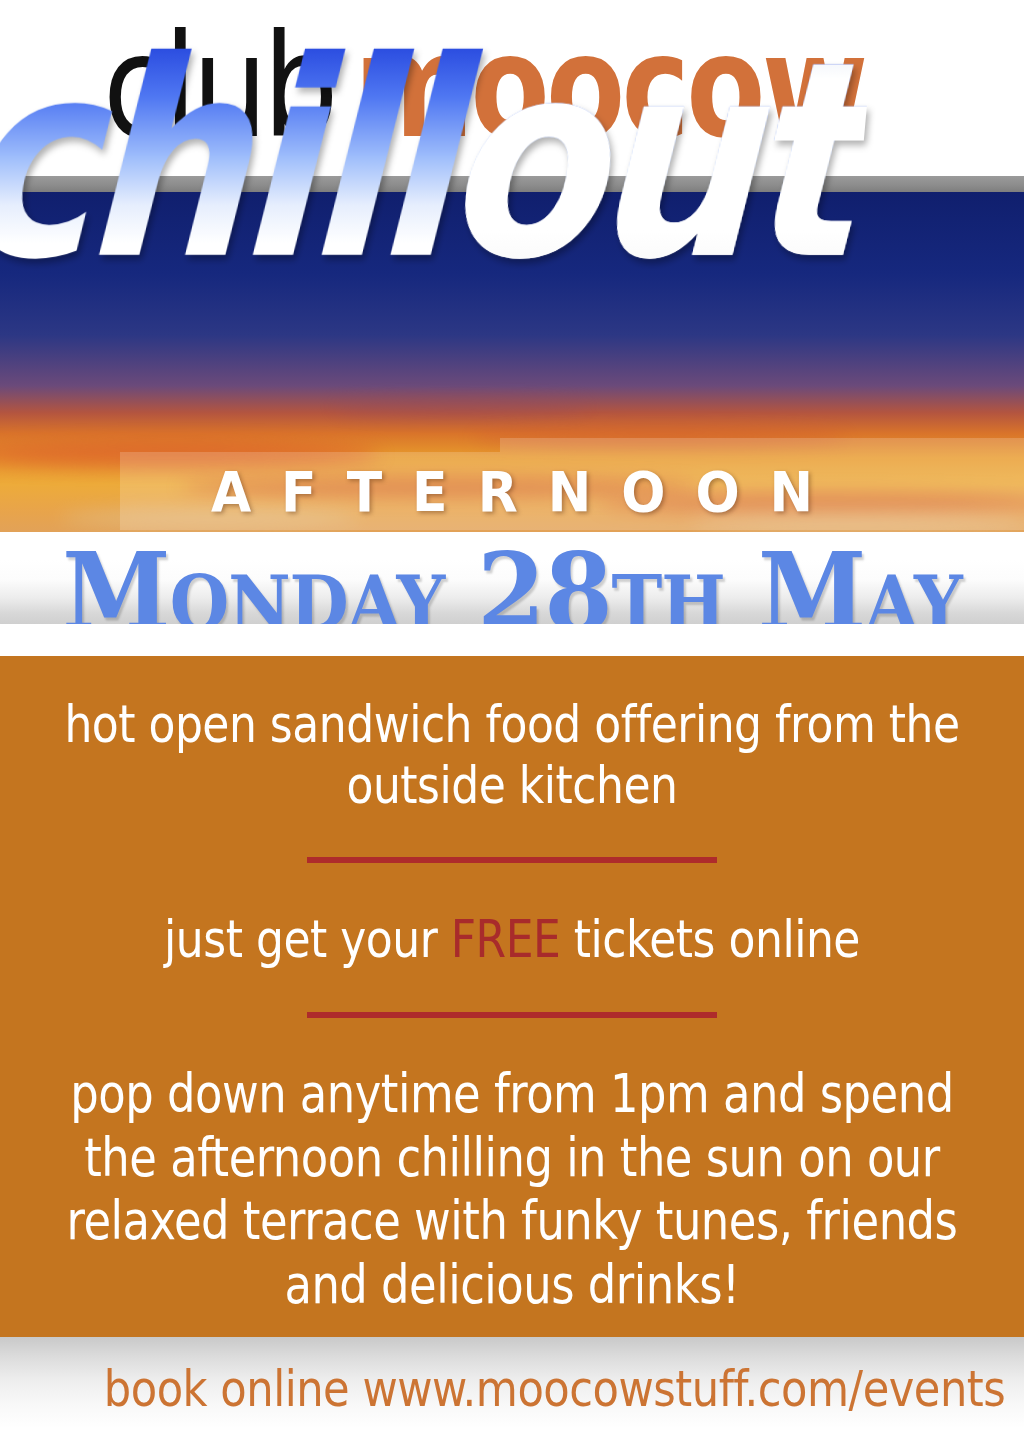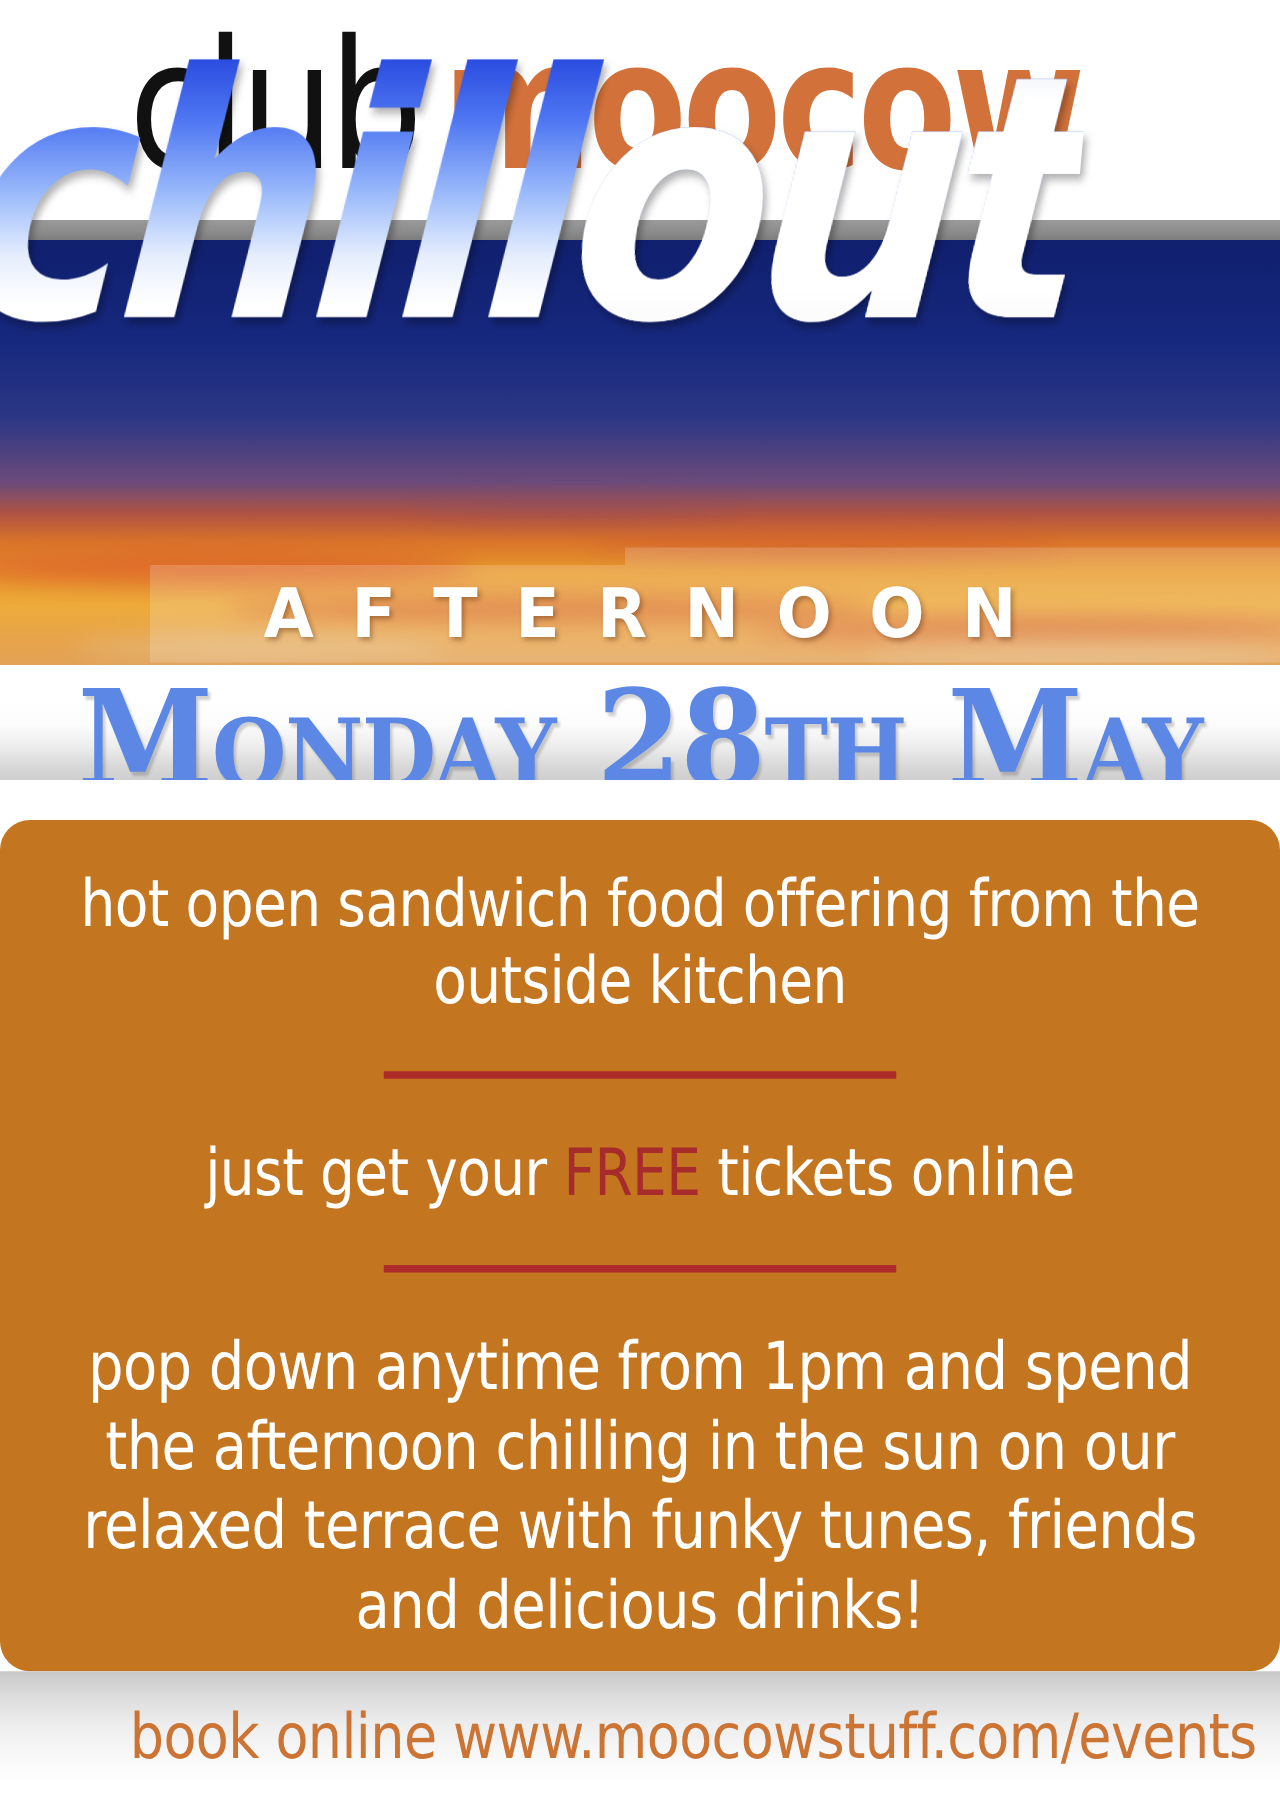--- a/index.html
+++ b/index.html
@@ -206,21 +206,20 @@
   }
 
   
   .body-orange {
     position: absolute;
     left: 0; top: 656px;
     width: 1024px;
     height: 681px;
     background: #C4751F;
     overflow: hidden;
-    border-radius: 24px;
   }
   .body-inner {
     position: relative;
     width: 1024px;
     padding-top: 22px;
     box-sizing: border-box;
   }
   .para {
     font-family: "DejaVu Sans Condensed", "DejaVu Sans", sans-serif;
     color: #ffffff;

